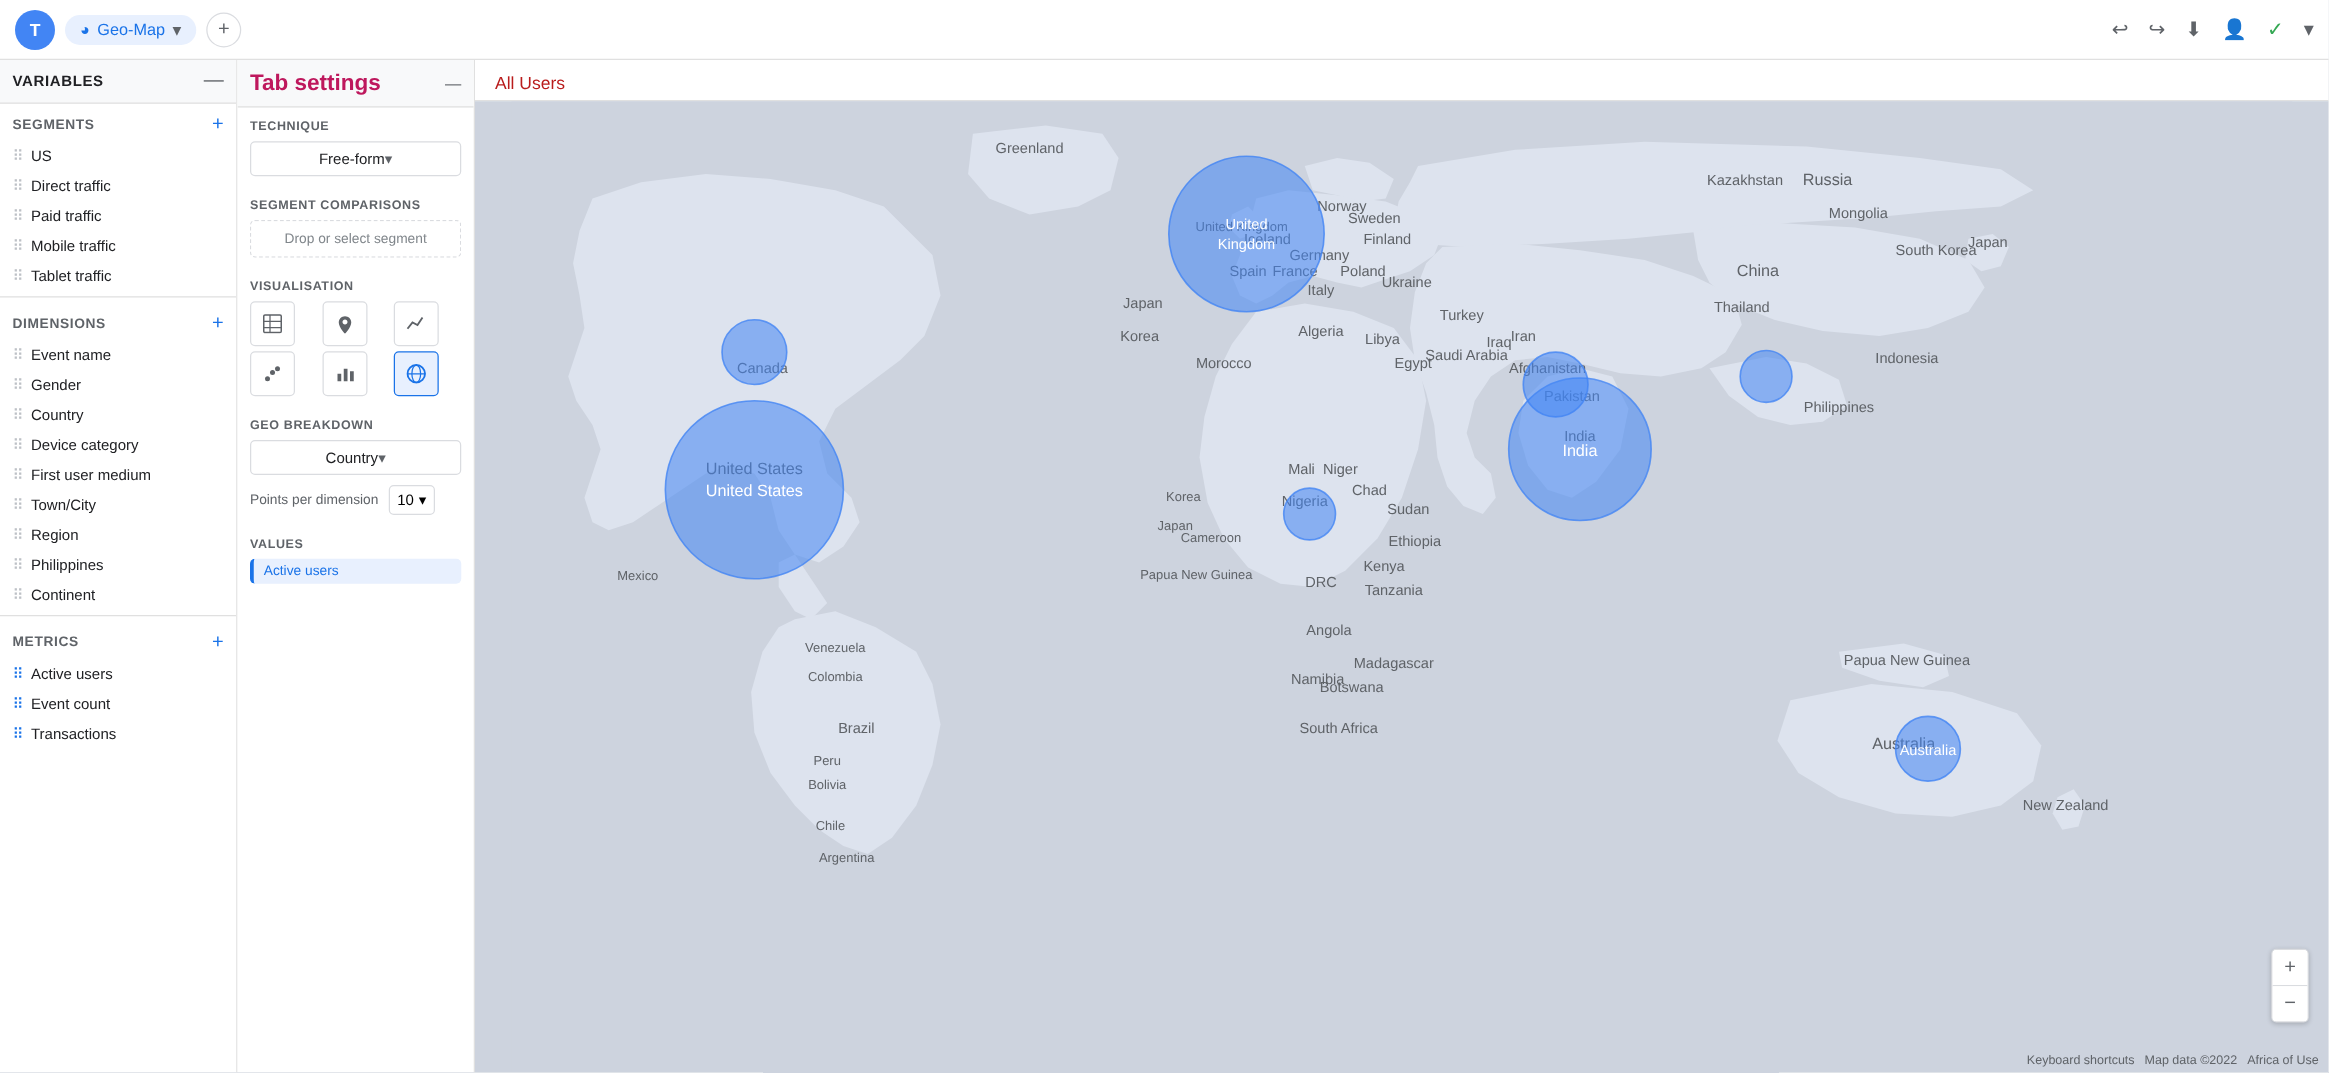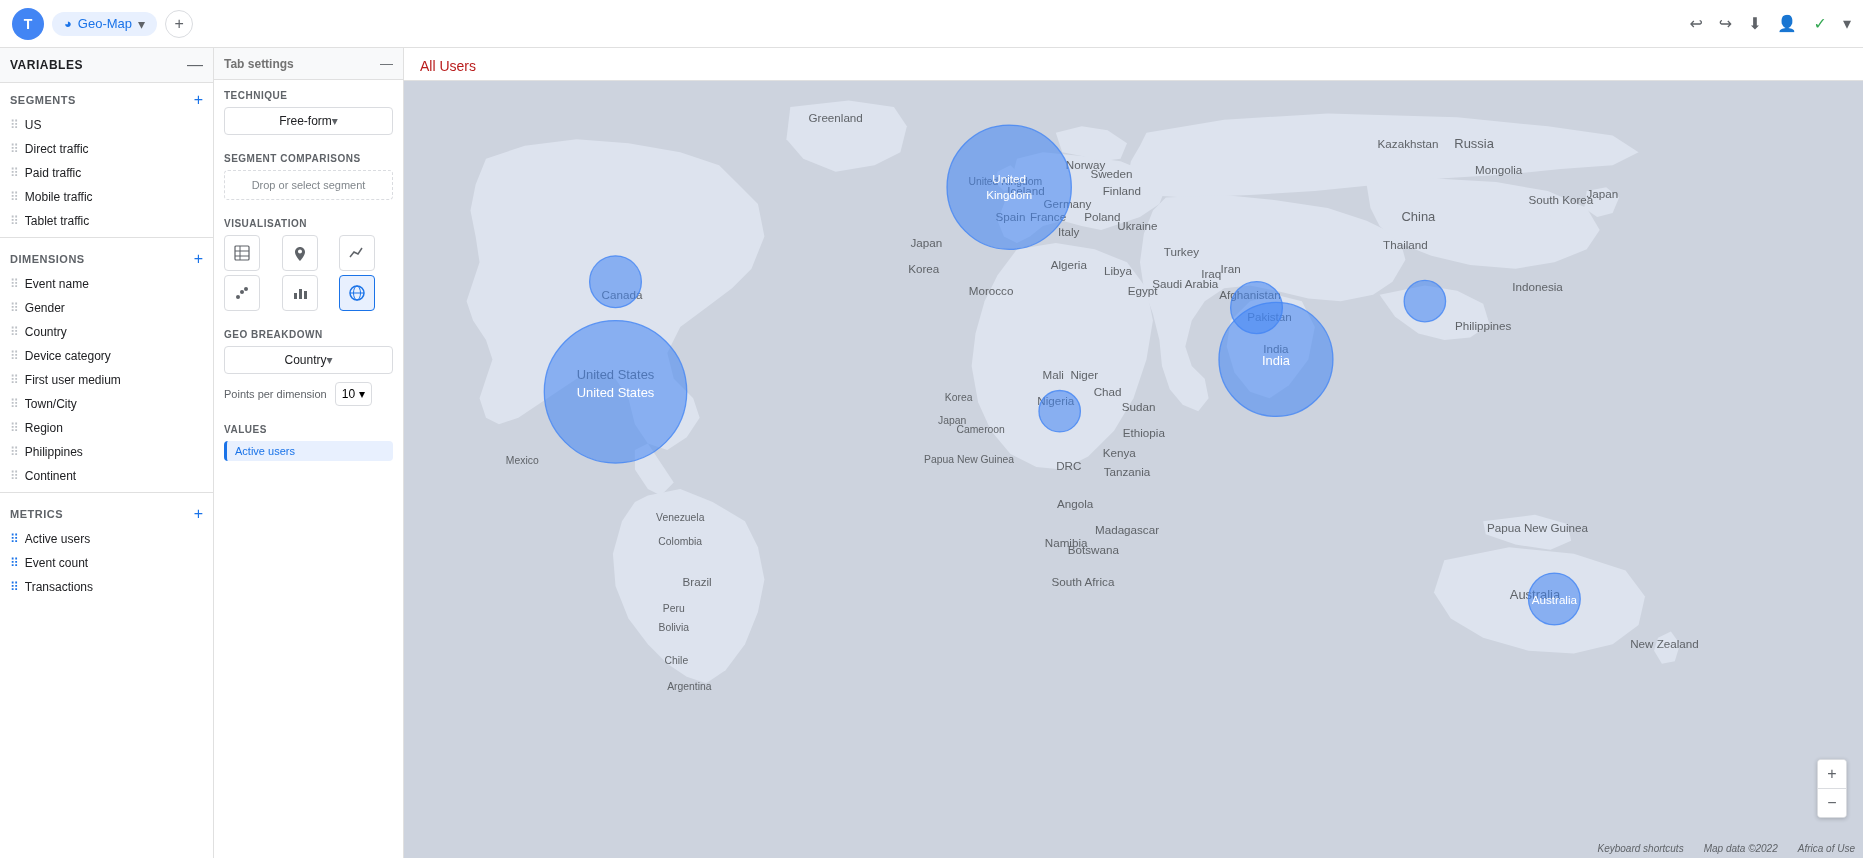--- a/index.html
+++ b/index.html
@@ -26,21 +26,21 @@
     .topbar-add { width: 28px; height: 28px; border-radius: 50%; border: 1px solid #dadce0; display: flex; align-items: center; justify-content: center; cursor: pointer; color: #5f6368; font-size: 16px; }
     .topbar-spacer { flex: 1; }
     .topbar-actions { display: flex; align-items: center; gap: 16px; color: #5f6368; }
     .topbar-actions span { cursor: pointer; font-size: 16px; }
 
     
     .main-layout { display: flex; flex: 1; overflow: hidden; }
 
     
     .variables-panel {
-      width: 214px; background: #fff; border-right: 1px solid #e0e0e0;
+      width: 190px; background: #fff; border-right: 1px solid #e0e0e0;
       display: flex; flex-direction: column; overflow: hidden; flex-shrink: 0;
     }
     .panel-header {
       display: flex; align-items: center; justify-content: space-between;
       padding: 8px 10px; background: #f8f9fa; border-bottom: 1px solid #e0e0e0;
     }
     .panel-title { font-size: 12px; font-weight: 600; color: #202124; text-transform: uppercase; letter-spacing: 0.5px; }
     .panel-minimize { color: #5f6368; cursor: pointer; font-size: 16px; }
 
     .section-header {
@@ -64,21 +64,21 @@
     
     .tab-settings-panel {
       width: 190px; background: #fff; border-right: 1px solid #e0e0e0;
       display: flex; flex-direction: column; overflow-y: auto; flex-shrink: 0;
       padding-bottom: 20px;
     }
     .settings-header {
       display: flex; align-items: center; justify-content: space-between;
       padding: 8px 10px; background: #f8f9fa; border-bottom: 1px solid #e0e0e0;
     }
-    .settings-title { font-size: 12px; font-weight: 600; color: #737373; }
+    .settings-title { font-size: 18px; font-weight: 600; color: #be185d; }
     .settings-minimize { color: #5f6368; cursor: pointer; }
 
     .settings-section { padding: 10px 10px 0 10px; }
     .settings-section-label { font-size: 10px; font-weight: 600; color: #5f6368; text-transform: uppercase; letter-spacing: 0.5px; margin-bottom: 6px; }
 
     .settings-dropdown {
       display: flex; align-items: center; justify-content: center;
       border: 1px solid #dadce0; border-radius: 4px; padding: 6px 8px;
       font-size: 12px; color: #202124; cursor: pointer; background: #fff;
       margin-bottom: 8px;
@@ -139,21 +139,21 @@
       background: #fff; box-shadow: 0 1px 4px rgba(0,0,0,0.2);
     }
     .zoom-btn {
       width: 28px; height: 28px; display: flex; align-items: center; justify-content: center;
       cursor: pointer; font-size: 16px; color: #5f6368; border: none; background: #fff;
     }
     .zoom-divider { height: 1px; background: #dadce0; }
 
     .map-footer {
       position: absolute; bottom: 4px; right: 8px;
-      font-size: 10px; color: #5f6368; display: flex; gap: 20px; font-style: italic;
+      font-size: 10px; color: #5f6368; display: flex; gap: 8px;
     }
     .map-footer a { color: #5f6368; text-decoration: none; }
   </style>
 </head>
 <body>
 
 <div class="topbar">
   <div class="topbar-avatar">
     <span>T</span>
   </div>

